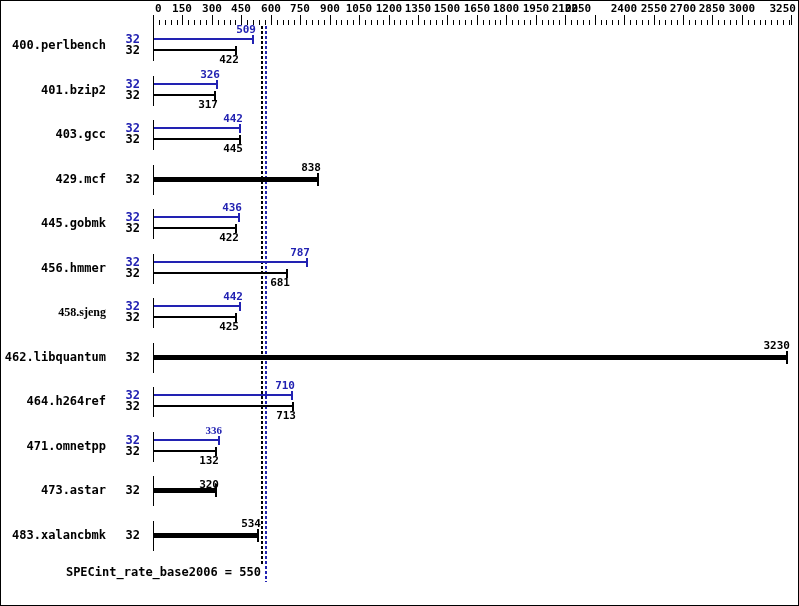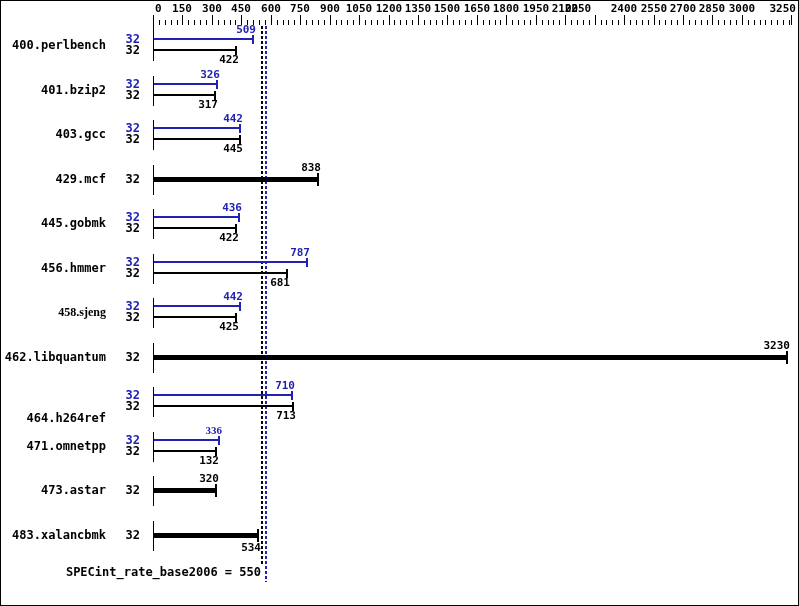--- a/index.html
+++ b/index.html
@@ -251,21 +251,21 @@
       </div>
       <div class="group" style="top: 337px;">
         <div class="bname" style="top: 12px;">462.libquantum</div>
         <div class="baseline" style="left: 152px; top: 5px; height: 30px;"></div>
         <div class="copies" style="top: 12px; color: rgb(0, 0, 0);">32</div>
         <div class="bar" style="left: 153px; top: 16.5px; width: 634px; height: 5px; background: rgb(0, 0, 0);"></div>
         <div class="cap" style="left: 785px; top: 12.5px; height: 13px; background: rgb(0, 0, 0);"></div>
         <div class="vlabel" style="right: 8px; top: 1px; color: rgb(0, 0, 0);">3230</div>
       </div>
       <div class="group" style="top: 381px;">
-        <div class="bname" style="top: 12px; margin-top: 17px;">464.h264ref</div>
+        <div class="bname" style="top: 12px;">464.h264ref</div>
         <div class="baseline" style="left: 152px; top: 5px; height: 30px;"></div>
         <div class="copies" style="top: 6px; color: rgb(34, 34, 178);">32</div>
         <div class="copies" style="top: 17px; color: rgb(0, 0, 0);">32</div>
         <div class="bar" style="left: 153px; top: 12px; width: 139px; height: 2px; background: rgb(34, 34, 178);"></div>
         <div class="cap" style="left: 290px; top: 8.5px; height: 9px; background: rgb(34, 34, 178);"></div>
         <div class="vlabel" style="right: 503px; top: -3px; color: rgb(34, 34, 178);">710</div>
         <div class="bar" style="left: 153px; top: 23px; width: 140px; height: 2px; background: rgb(0, 0, 0);"></div>
         <div class="cap" style="left: 291px; top: 19.5px; height: 9px; background: rgb(0, 0, 0);"></div>
         <div class="vlabel" style="right: 502px; top: 27px; color: rgb(0, 0, 0);">713</div>
       </div>
@@ -280,27 +280,27 @@
         <div class="bar" style="left: 153px; top: 23px; width: 63px; height: 2px; background: rgb(0, 0, 0);"></div>
         <div class="cap" style="left: 214px; top: 19.5px; height: 9px; background: rgb(0, 0, 0);"></div>
         <div class="vlabel" style="right: 579px; top: 27px; color: rgb(0, 0, 0);">132</div>
       </div>
       <div class="group" style="top: 470px;">
         <div class="bname" style="top: 12px;">473.astar</div>
         <div class="baseline" style="left: 152px; top: 5px; height: 30px;"></div>
         <div class="copies" style="top: 12px; color: rgb(0, 0, 0);">32</div>
         <div class="bar" style="left: 153px; top: 16.5px; width: 63px; height: 5px; background: rgb(0, 0, 0);"></div>
         <div class="cap" style="left: 214px; top: 12.5px; height: 13px; background: rgb(0, 0, 0);"></div>
-        <div class="vlabel" style="right: 579px; top: 1px; color: rgb(0, 0, 0); margin-left: 44px;">320</div>
+        <div class="vlabel" style="right: 579px; top: 7px; color: rgb(0, 0, 0); margin-left: 44px;">320</div>
       </div>
       <div class="group" style="top: 515px;">
         <div class="bname" style="top: 12px;">483.xalancbmk</div>
         <div class="baseline" style="left: 152px; top: 5px; height: 30px;"></div>
         <div class="copies" style="top: 12px; color: rgb(0, 0, 0);">32</div>
         <div class="bar" style="left: 153px; top: 16.5px; width: 105px; height: 5px; background: rgb(0, 0, 0);"></div>
         <div class="cap" style="left: 256px; top: 12.5px; height: 13px; background: rgb(0, 0, 0);"></div>
-        <div class="vlabel" style="right: 537px; top: 1px; color: rgb(0, 0, 0); margin-top: 24px;">534</div>
+        <div class="vlabel" style="right: 537px; top: 1px; color: rgb(0, 0, 0);">534</div>
       </div>
       <div class="meanline" style="left: 260px; top: 25px; height: 538px; background: repeating-linear-gradient(rgb(0, 0, 0) 0px, rgb(0, 0, 0) 3px, transparent 3px, transparent 5px);"></div>
       <div class="meanline" style="left: 264px; top: 25px; height: 556px; background: repeating-linear-gradient(rgb(34, 34, 178) 0px, rgb(34, 34, 178) 3px, transparent 3px, transparent 5px);"></div>
     </div>
   <div id="mean-base-label" style="right: 537px; top: 564px;">SPECint_rate_base2006 = 550</div>
 </div>
 
 </body></html>

